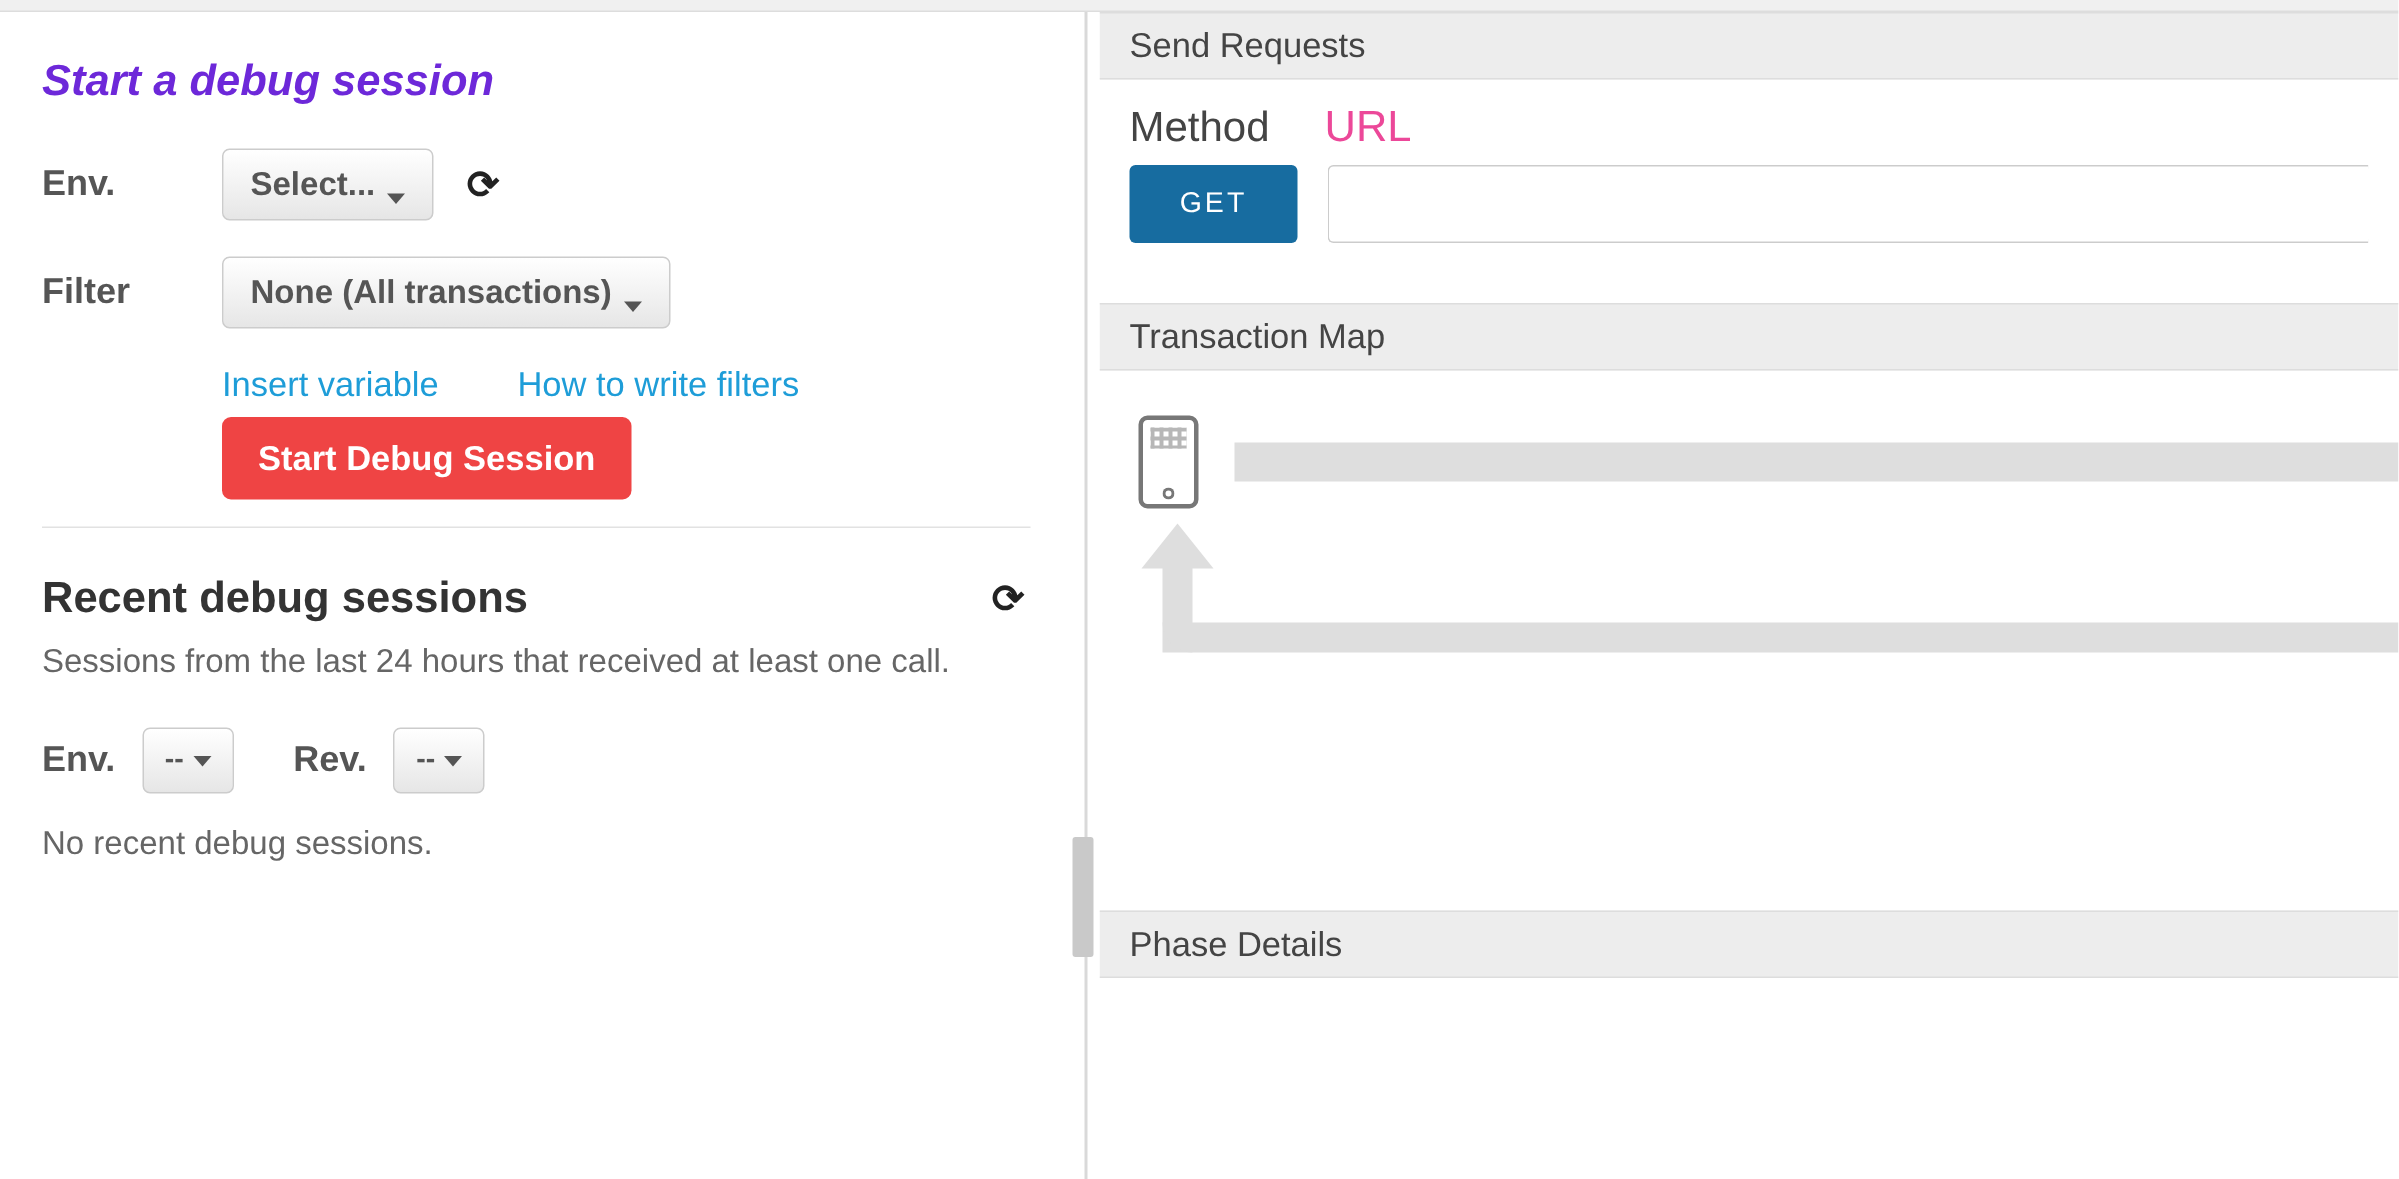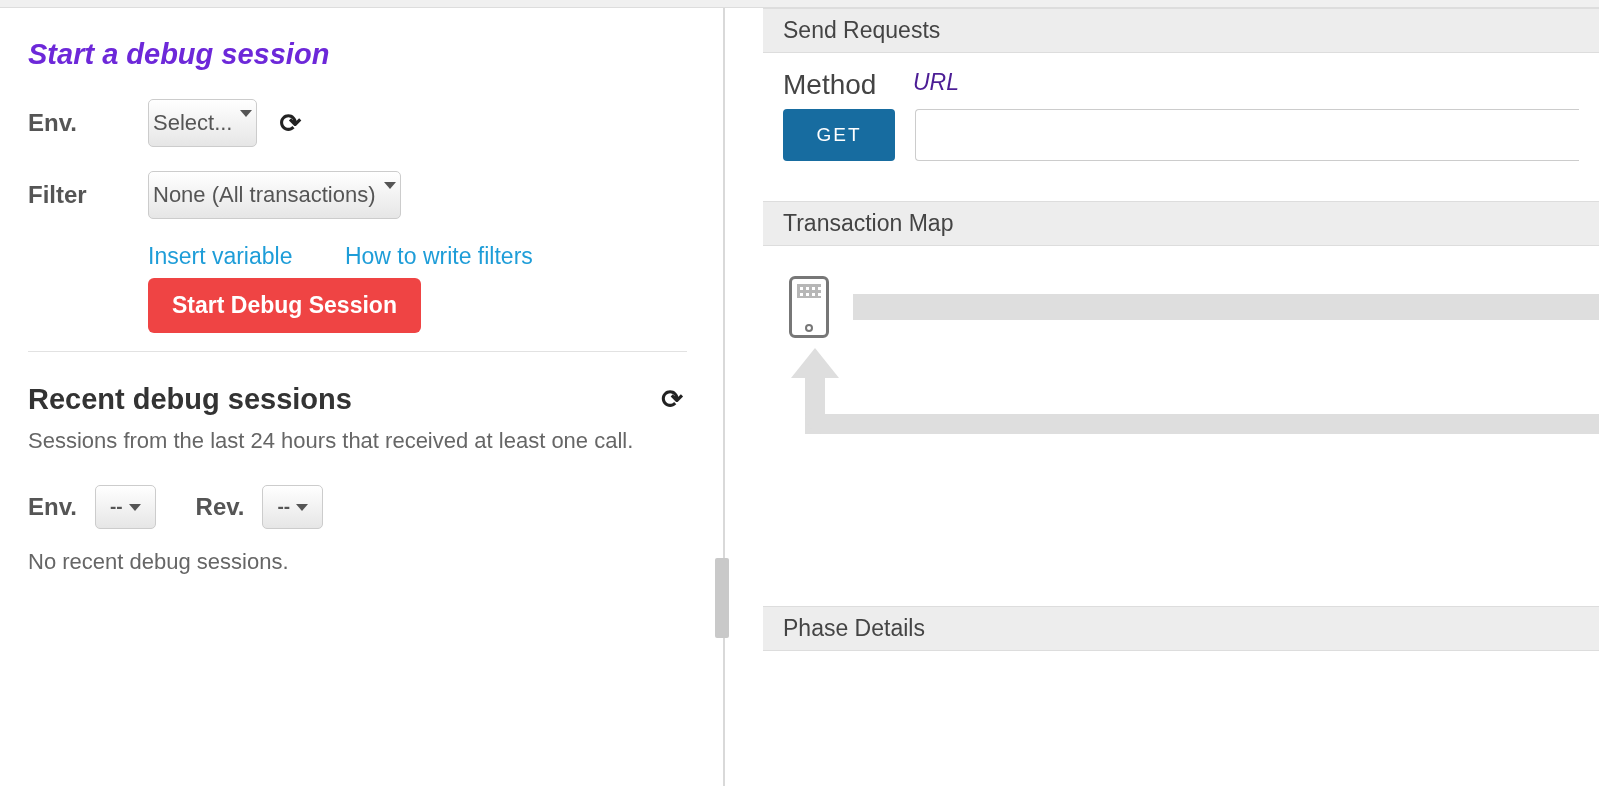--- a/index.html
+++ b/index.html
@@ -70,25 +70,25 @@
     font-weight: 700;
     color: #555;
   }
   .form-controls {
     display: flex;
     align-items: center;
     gap: 18px;
   }
   .dropdown-btn {
     display: inline-flex;
-    align-items: flex-start;
+    align-items: flex-end;
     gap: 8px;
-    padding: 10px 4px;
+    padding: 10px 18px;
     font-size: 22px;
-    font-weight: 400;
+    font-weight: 700;
     color: #555;
     background: linear-gradient(#ffffff, #e6e6e6);
     border: 1px solid #ccc;
     border-radius: 5px;
     cursor: pointer;
   }
   .caret-down {
     width: 0; height: 0;
     border-left: 6px solid transparent;
     border-right: 6px solid transparent;
@@ -202,23 +202,22 @@
   .send-labels {
     display: flex;
     margin-bottom: 8px;
   }
   .send-label-method {
     width: 130px;
     font-size: 28px;
     color: #444;
   }
   .send-label-url {
-    font-size: 23px;
-    color: #4c1d95;
-    font-style: italic;
+    font-size: 29px;
+    color: #ec4899;
   }
   .send-controls {
     display: flex;
     gap: 20px;
   }
   .method-btn {
     min-width: 112px;
     height: 52px;
     background: #176ca0;
     color: #fff;
@@ -305,21 +304,21 @@
     right: 0;
     height: 20px;
     background: #dedede;
     border-bottom-left-radius: 20px;
   }
   .phase-body {
     flex: 1;
     background: #fff;
   }
   
-  .rp-spacer { flex: 0 0 auto; margin-left: 30px; }
+  .rp-spacer { flex: 0 0 auto; }
 </style>
 </head>
 <body>
 
 <div class="top-border"></div>
 <div class="container">
 
   <div class="left-panel">
     <h2 class="section-title">Start a debug session</h2>
 

